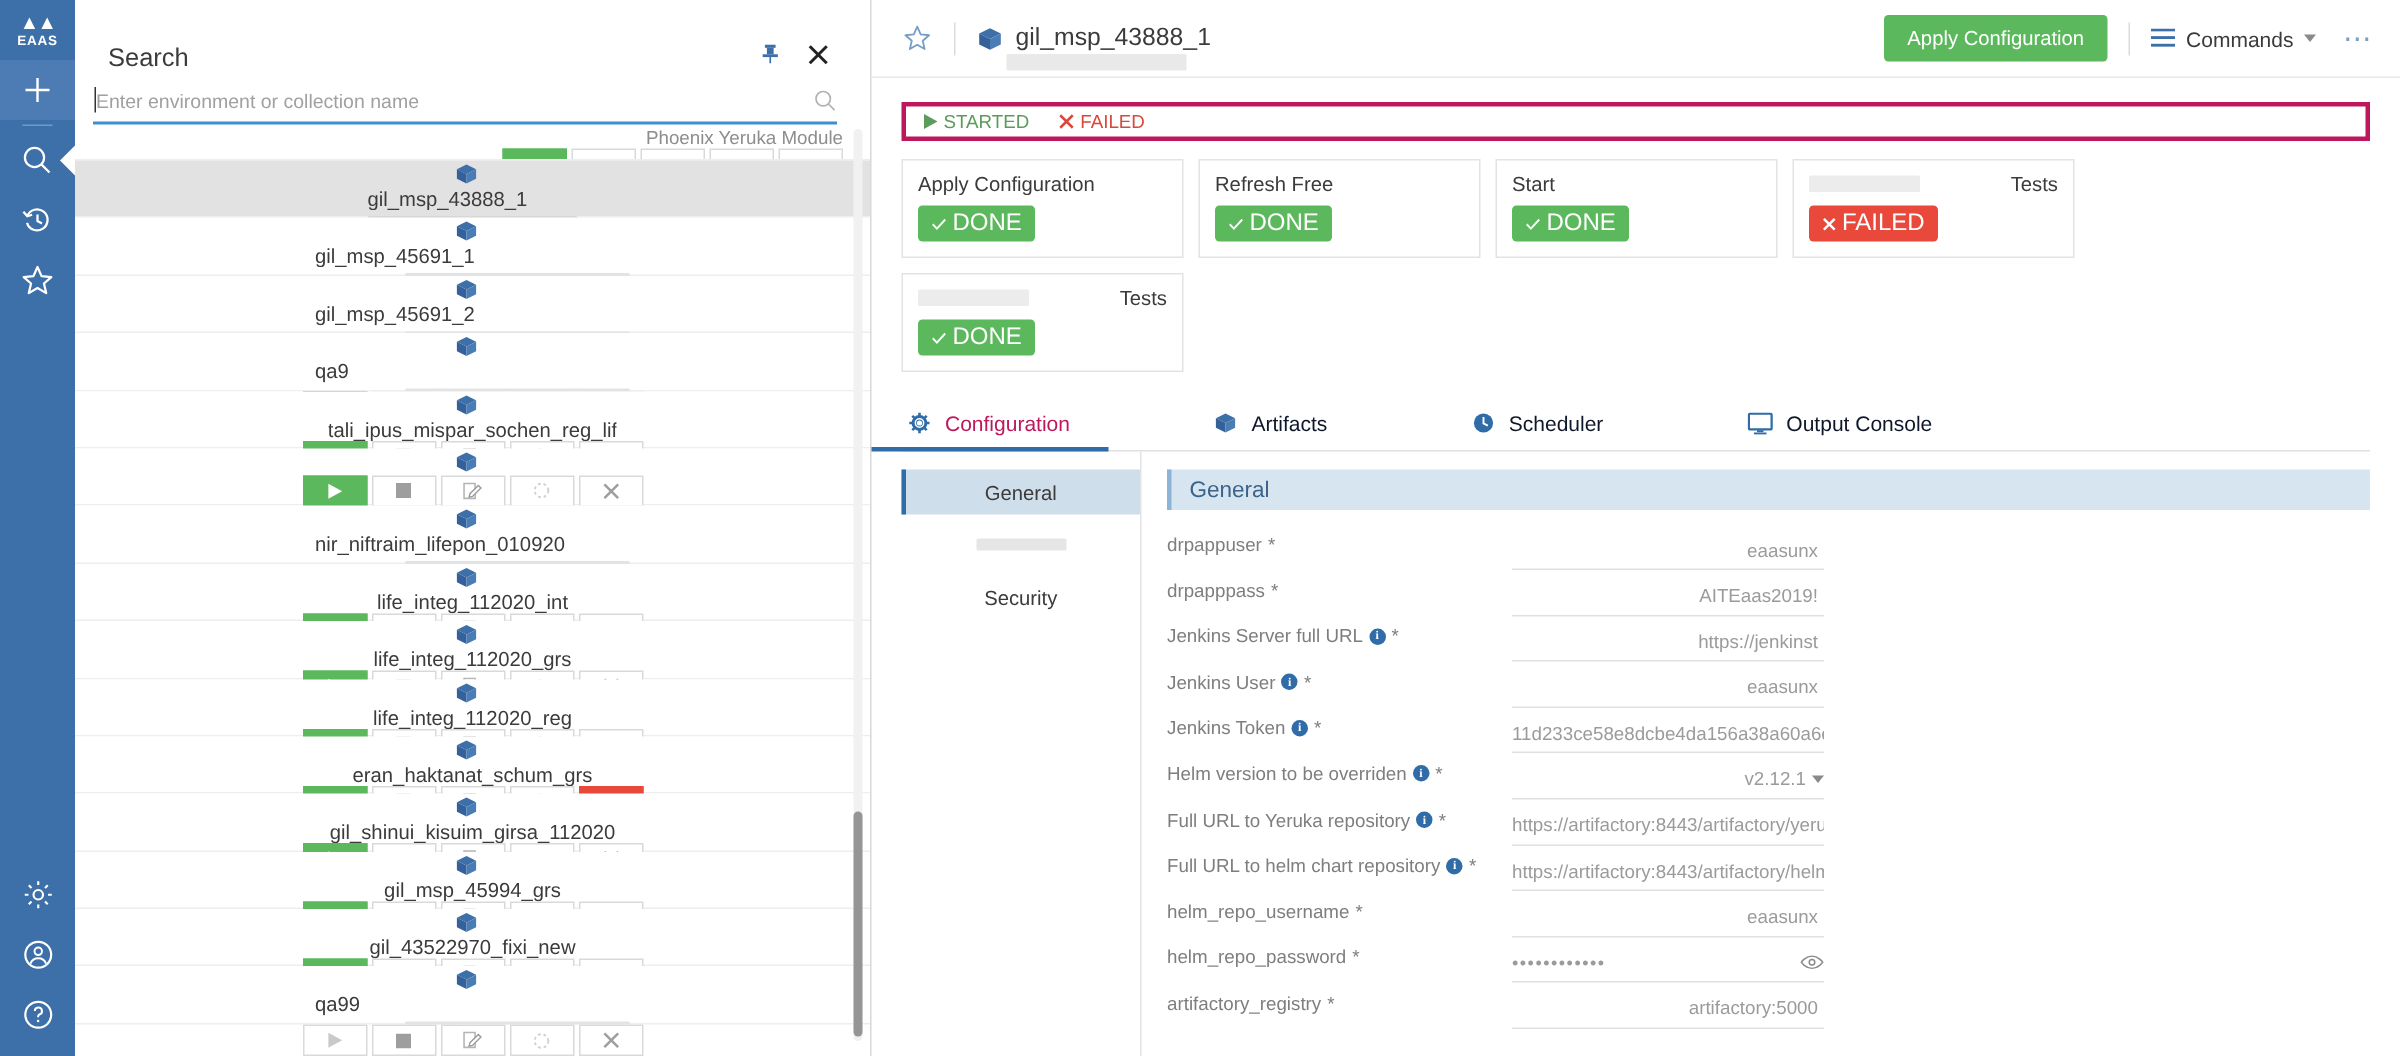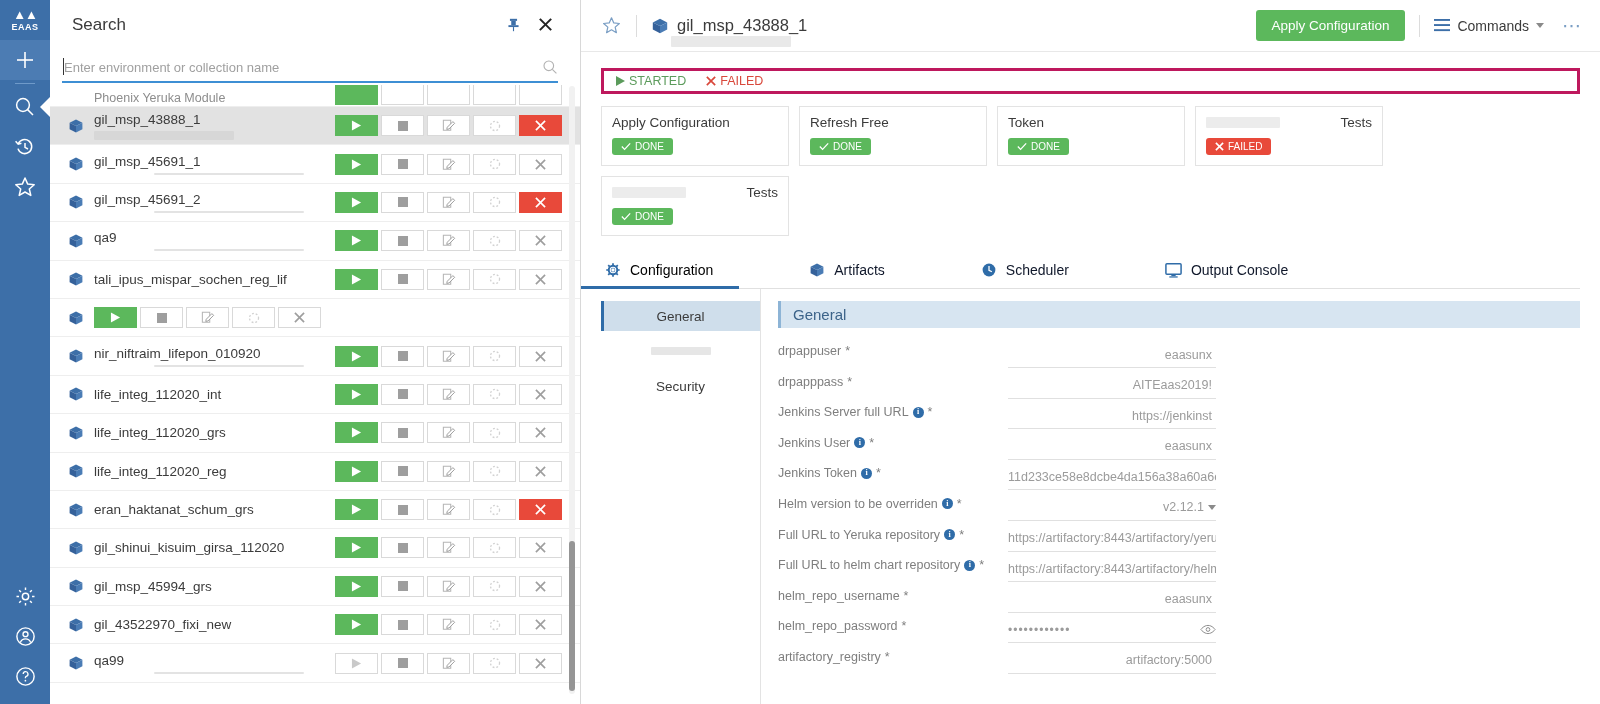--- a/index.html
+++ b/index.html
@@ -46,21 +46,21 @@
 
   
   .search-panel {
     width: 531px; flex: 0 0 531px; height: 704px;
     background: #ffffff;
     border-right: 1px solid #d8d8d8;
     display: flex; flex-direction: column;
     position: relative;
   }
   .sp-header {
-    height: 49px; display: flex; align-items: center;
+    height: 49px; display: flex; align-items: flex-end;
     padding: 0 22px 0 22px;
   }
   .sp-title { font-size: 17px; color: #3b3b3b; flex: 1; }
   .sp-icon-btn {
     width: 26px; height: 26px; display: flex; align-items: center; justify-content: center;
     cursor: pointer; margin-left: 6px;
   }
   .sp-searchbox {
     margin: 4px 22px 0 12px;
     border-bottom: 2px solid #3d8fd4;
@@ -81,21 +81,21 @@
 
   .sp-list {
     flex: 1; overflow: hidden; position: relative;
     margin-top: 2px;
   }
   .sp-list-inner { position: relative; }
   .list-row {
     height: 38.4px; display: flex; align-items: center;
     border-bottom: 1px solid #eeeeee;
     padding-left: 18px; padding-right: 18px;
-    position: relative; background: #fff;
+    position: relative; background: #fff; flex-direction: column;
   }
   .list-row.partial { height: 22px; align-items: flex-end; padding-bottom: 1px; overflow: hidden; }
   .list-row.selected { background: #e2e2e2; }
   .cube-icon { flex: 0 0 18px; margin-right: 8px; display:flex; align-items:center; }
   .row-labels { flex: 1; min-width: 0; position: relative; }
   .row-name {
     font-size: 13.5px; color: #3b3b3b; white-space: nowrap;
     overflow: hidden; text-overflow: ellipsis;
   }
   .row-name.faded { color: #8d8d8d; font-size: 12.5px; }
@@ -184,38 +184,38 @@
     font-size: 13.5px; color: #3b3b3b; margin-bottom: 7px;
     white-space: nowrap; overflow: hidden;
   }
   .card-title.right { text-align: right; position: relative; }
   .card-title .redact {
     position: absolute; left: 0; top: 2px; width: 74px; height: 11px;
     background: #ececec; border-radius: 1px;
   }
   .badge {
     display: inline-flex; align-items: center; gap: 4px;
-    font-size: 10px; color: #fff; padding: 3px 9px; border-radius: 3px;
+    font-size: 16px; color: #fff; padding: 3px 9px; border-radius: 3px;
   }
   .badge.done { background: #5cb85c; }
   .badge.none { background: #c6c6c6; color: #fff; }
   .badge.failed { background: #e8493a; }
 
   
   .tabs {
     margin: 22px 20px 0 20px;
     display: flex; border-bottom: 1px solid #e0e0e0;
   }
   .tab {
     display: flex; align-items: center; gap: 9px;
     padding: 4px 4px 10px 4px; margin-right: 88px;
     font-size: 14px; color: #0f172a; cursor: pointer;
     position: relative;
   }
-  .tab.active { color: #000000; }
+  .tab.active { color: #be185d; }
   .tab.active::after {
     content: ""; position: absolute; left: -22px; right: -22px; bottom: -1px;
     height: 3px; background: #2f6ca8;
   }
 
   
   .config-body { display: flex; margin: 0 20px; flex: 1; min-height: 0; }
   .config-nav {
     width: 160px; flex: 0 0 160px; padding-top: 12px;
     border-right: 1px solid #e3e3e3;
@@ -1065,21 +1065,21 @@
             <polyline points="1,5 4.3,8.5 11,1.2" fill="none" stroke="#fff" stroke-width="1.5"></polyline>
           </svg>
           <span>DONE</span>
         </span></div>
       <div class="card"><div class="card-title"><span>Refresh Free</span></div><span class="badge done">
           <svg width="10" height="9" viewBox="0 0 12 10">
             <polyline points="1,5 4.3,8.5 11,1.2" fill="none" stroke="#fff" stroke-width="1.5"></polyline>
           </svg>
           <span>DONE</span>
         </span></div>
-      <div class="card"><div class="card-title"><span>Token</span></div><span class="badge done">
+      <div class="card"><div class="card-title"><span>Start</span></div><span class="badge done">
           <svg width="10" height="9" viewBox="0 0 12 10">
             <polyline points="1,5 4.3,8.5 11,1.2" fill="none" stroke="#fff" stroke-width="1.5"></polyline>
           </svg>
           <span>DONE</span>
         </span></div>
       <div class="card"><div class="card-title right"><span class="redact"></span><span>Tests</span></div><span class="badge failed">
           <svg width="9" height="9" viewBox="0 0 10 10">
             <line x1="1" y1="1" x2="9" y2="9" stroke="#fff" stroke-width="1.8"></line>
             <line x1="9" y1="1" x2="1" y2="9" stroke="#fff" stroke-width="1.8"></line>
           </svg>

